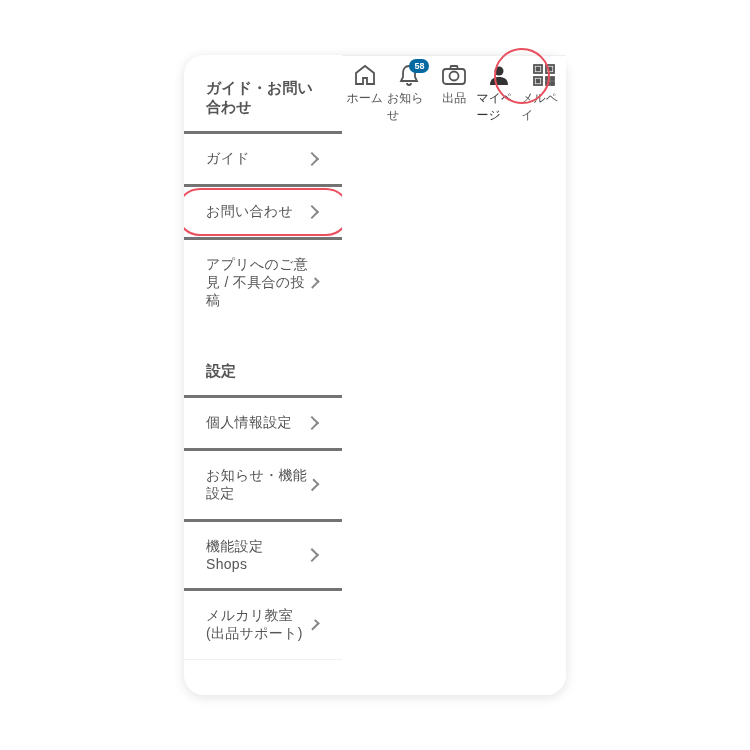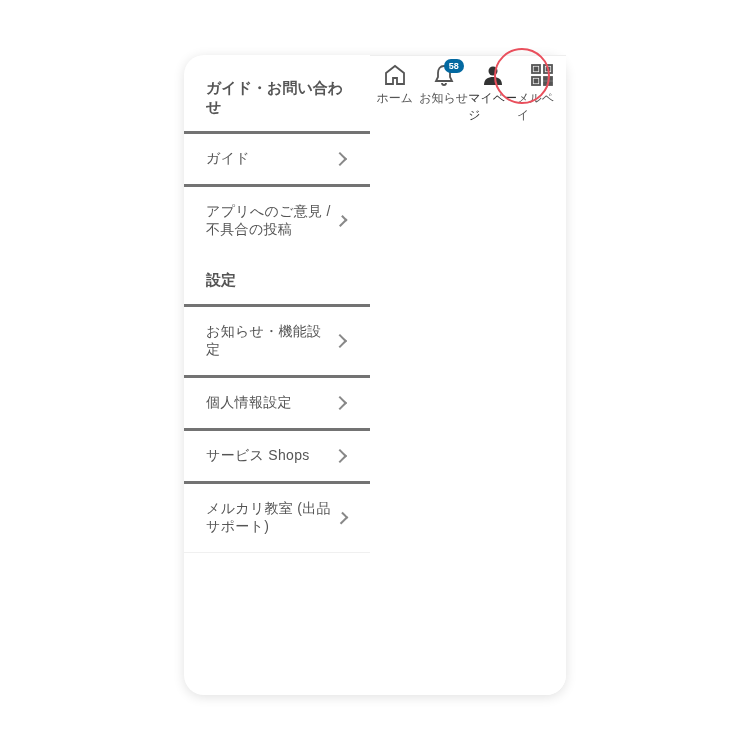--- a/index.html
+++ b/index.html
@@ -32,21 +32,21 @@
       padding: 24px 0 0 0;
       overflow: hidden;
     }
     .section-title {
       font-size: 15px;
       font-weight: 600;
       color: #555555;
       padding: 0 22px 14px 22px;
     }
     .section-title.mt {
-      margin-top: 16px;
+      margin-top: 36px;
     }
     .list-item {
       display: flex;
       align-items: center;
       justify-content: space-between;
       padding: 16px 22px;
       border-top: 3px solid #737373;
       cursor: pointer;
       position: relative;
     }
@@ -139,36 +139,41 @@
 
 <div class="phone">
   <div class="content">
 
     <div class="section-title">ガイド・お問い合わせ</div>
     <div class="list-item">
       <span class="list-item-label">ガイド</span>
       <span class="chevron"></span>
     </div>
     <div class="list-item">
+      <span class="list-item-label">お問い合わせ</span>
+      <span class="chevron"></span>
+      <div class="highlight-ring"></div>
+    </div>
+    <div class="list-item">
       <span class="list-item-label">アプリへのご意見 / 不具合の投稿</span>
       <span class="chevron"></span>
     </div>
 
     <div class="section-title mt">設定</div>
     <div class="list-item">
+      <span class="list-item-label">個人情報設定</span>
+      <span class="chevron"></span>
+    </div>
+    <div class="list-item">
       <span class="list-item-label">お知らせ・機能設定</span>
       <span class="chevron"></span>
     </div>
-    <div class="list-item">
-      <span class="list-item-label">個人情報設定</span>
-      <span class="chevron"></span>
-    </div>
-
-    <div class="list-item">
-      <span class="list-item-label">サービス Shops</span>
+
+    <div class="list-item">
+      <span class="list-item-label">機能設定 Shops</span>
       <span class="chevron"></span>
     </div>
     <div class="list-item">
       <span class="list-item-label">メルカリ教室 (出品サポート)</span>
       <span class="chevron"></span>
     </div>
 
   </div>
 
   <div class="bottom-nav">
@@ -186,20 +191,30 @@
       <div class="nav-icon">
         <svg width="24" height="22" viewBox="0 0 24 22" fill="none" stroke="#555555" stroke-width="1.8">
           <path d="M12 2 C8 2 6 5 6 9 L6 13 L4 17 L20 17 L18 13 L18 9 C18 5 16 2 12 2 Z"></path>
           <path d="M10 19 C10 20.5 11 21 12 21 C13 21 14 20.5 14 19"></path>
         </svg>
         <span class="badge">58</span>
       </div>
       <span class="nav-label">お知らせ</span>
     </div>
 
+    <div class="nav-item">
+      <div class="nav-icon">
+        <svg width="26" height="22" viewBox="0 0 26 22" fill="none" stroke="#555555" stroke-width="1.8">
+          <rect x="2" y="5" width="22" height="15" rx="3"></rect>
+          <circle cx="13" cy="12" r="4.5"></circle>
+          <path d="M9 5 L10 2 L16 2 L17 5"></path>
+        </svg>
+      </div>
+      <span class="nav-label">出品</span>
+    </div>
 
     <div class="nav-item active">
       <div class="nav-icon">
         <svg width="22" height="22" viewBox="0 0 22 22" fill="#333333">
           <circle cx="11" cy="7" r="4.5"></circle>
           <path d="M2 21 C2 15 6 13 11 13 C16 13 20 15 20 21 Z"></path>
         </svg>
       </div>
       <span class="nav-label">マイページ</span>
     </div>

